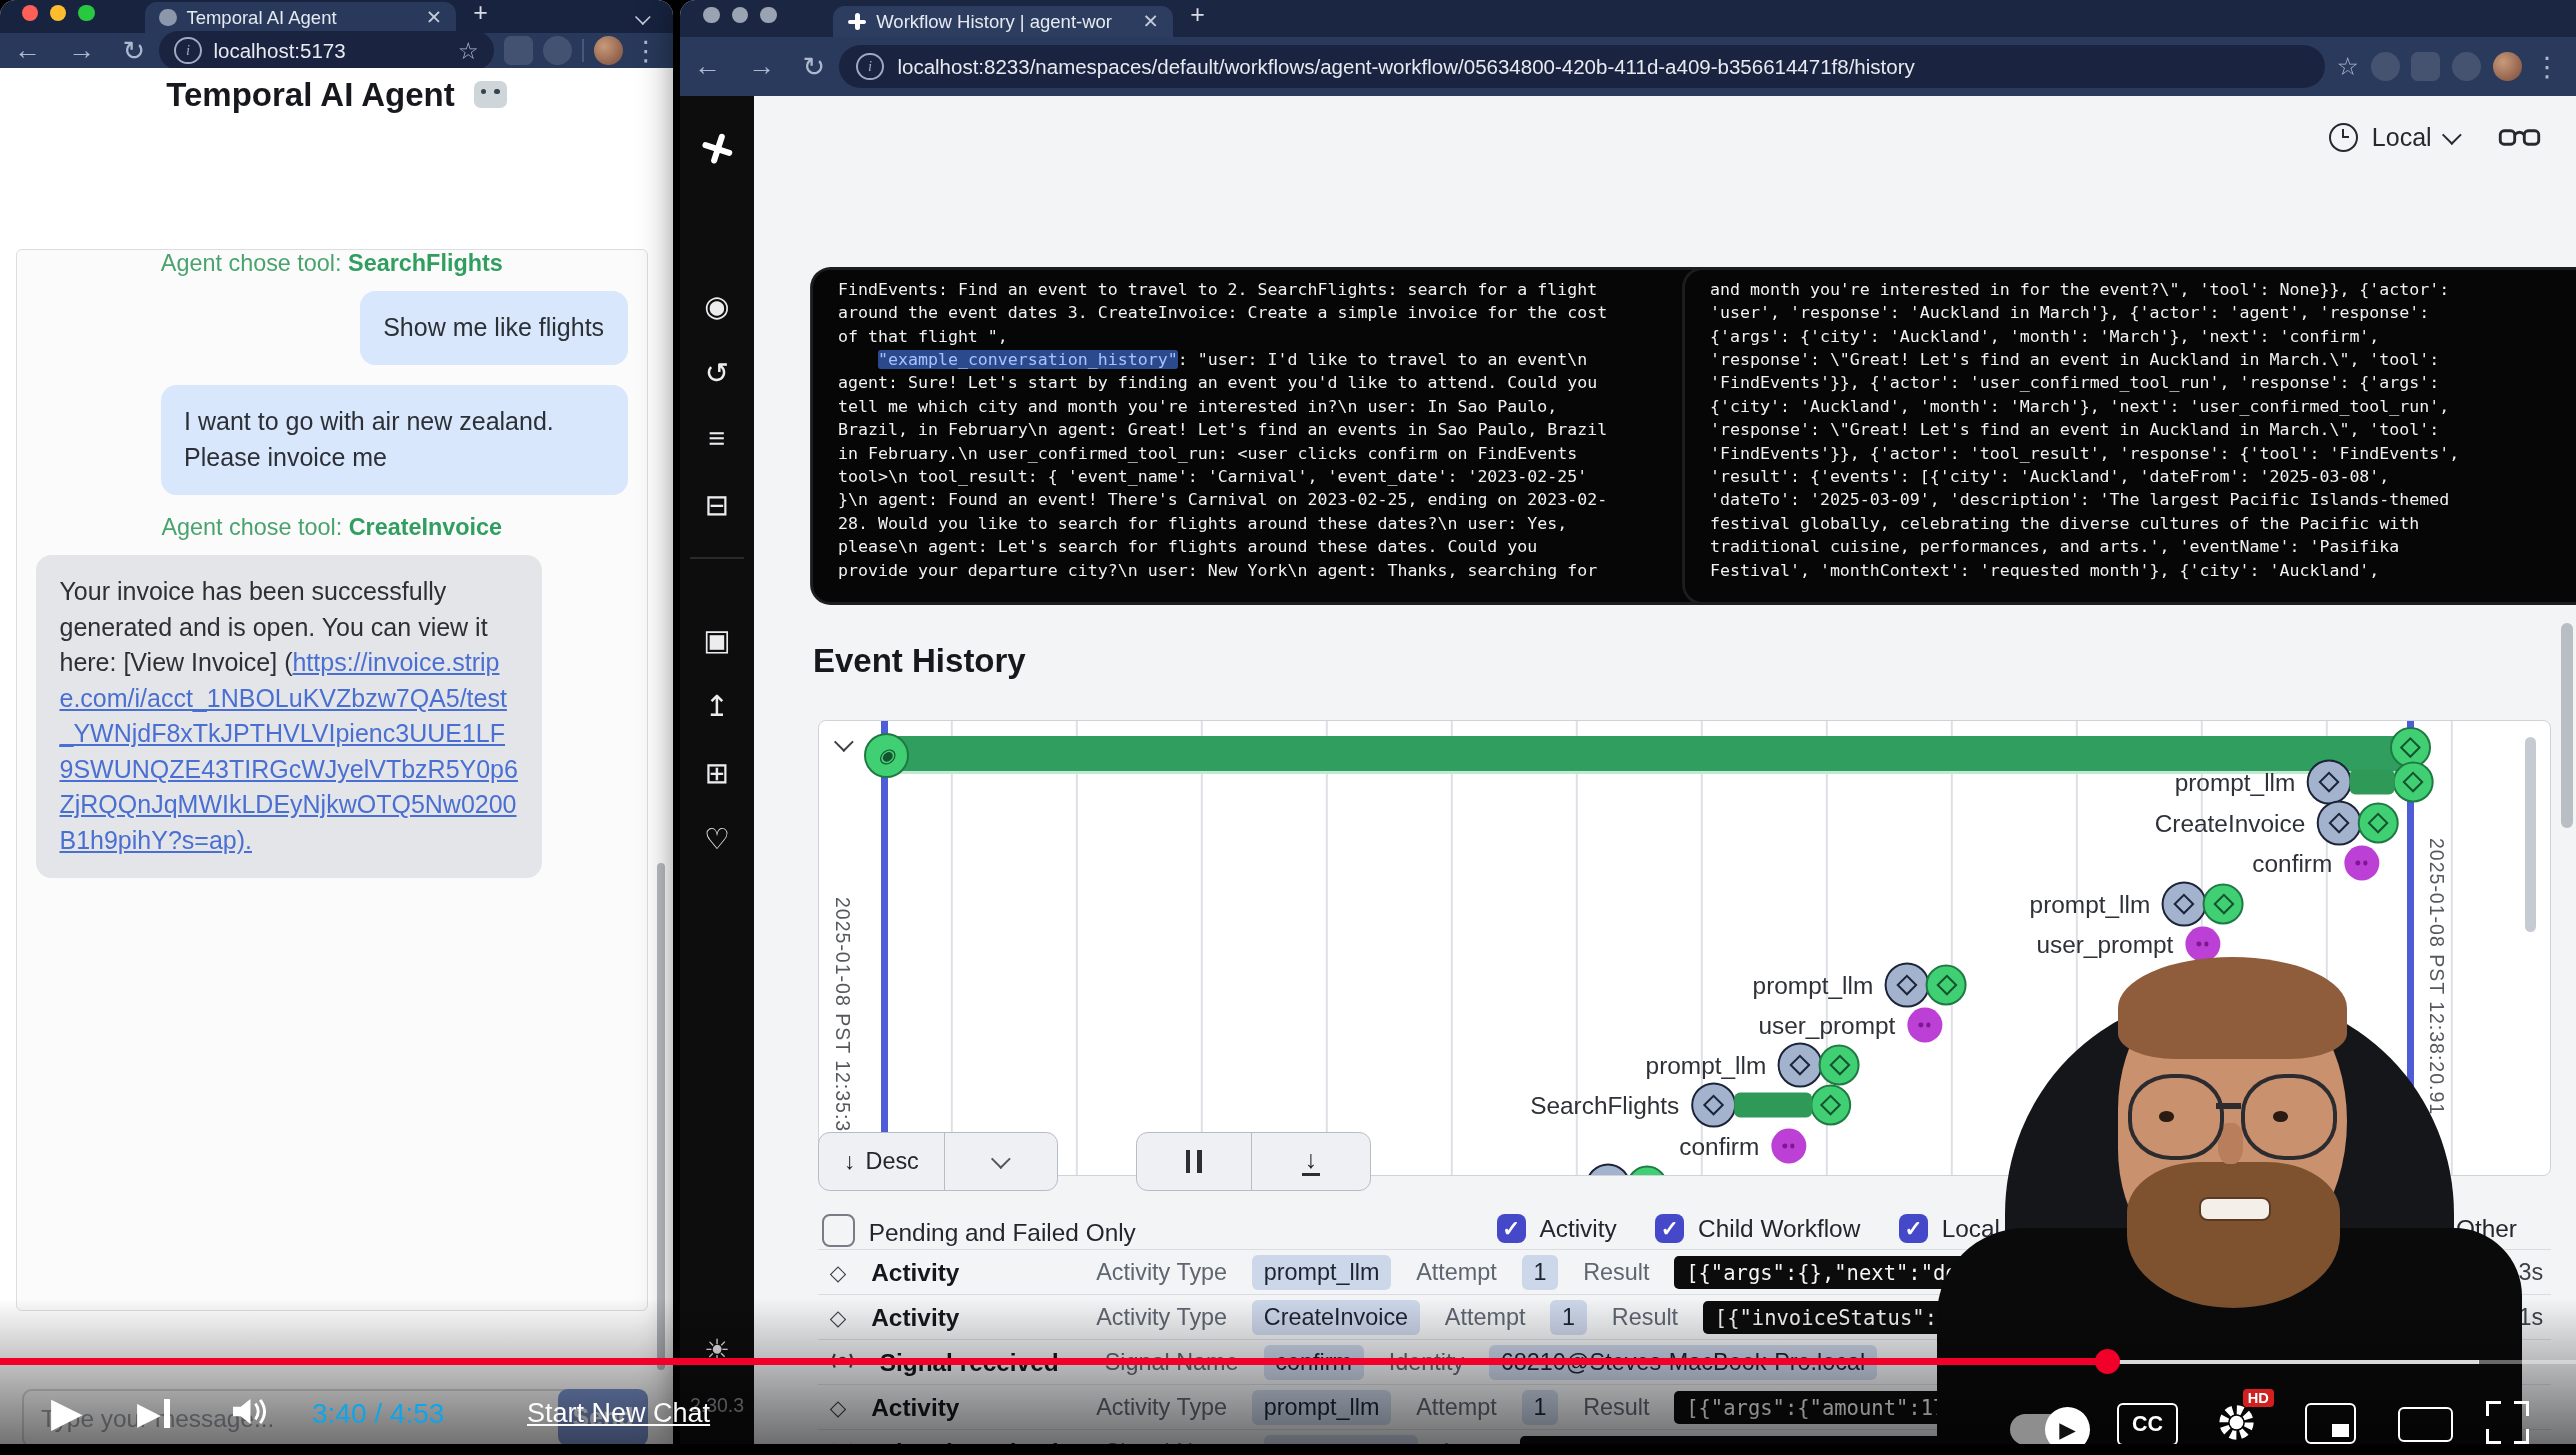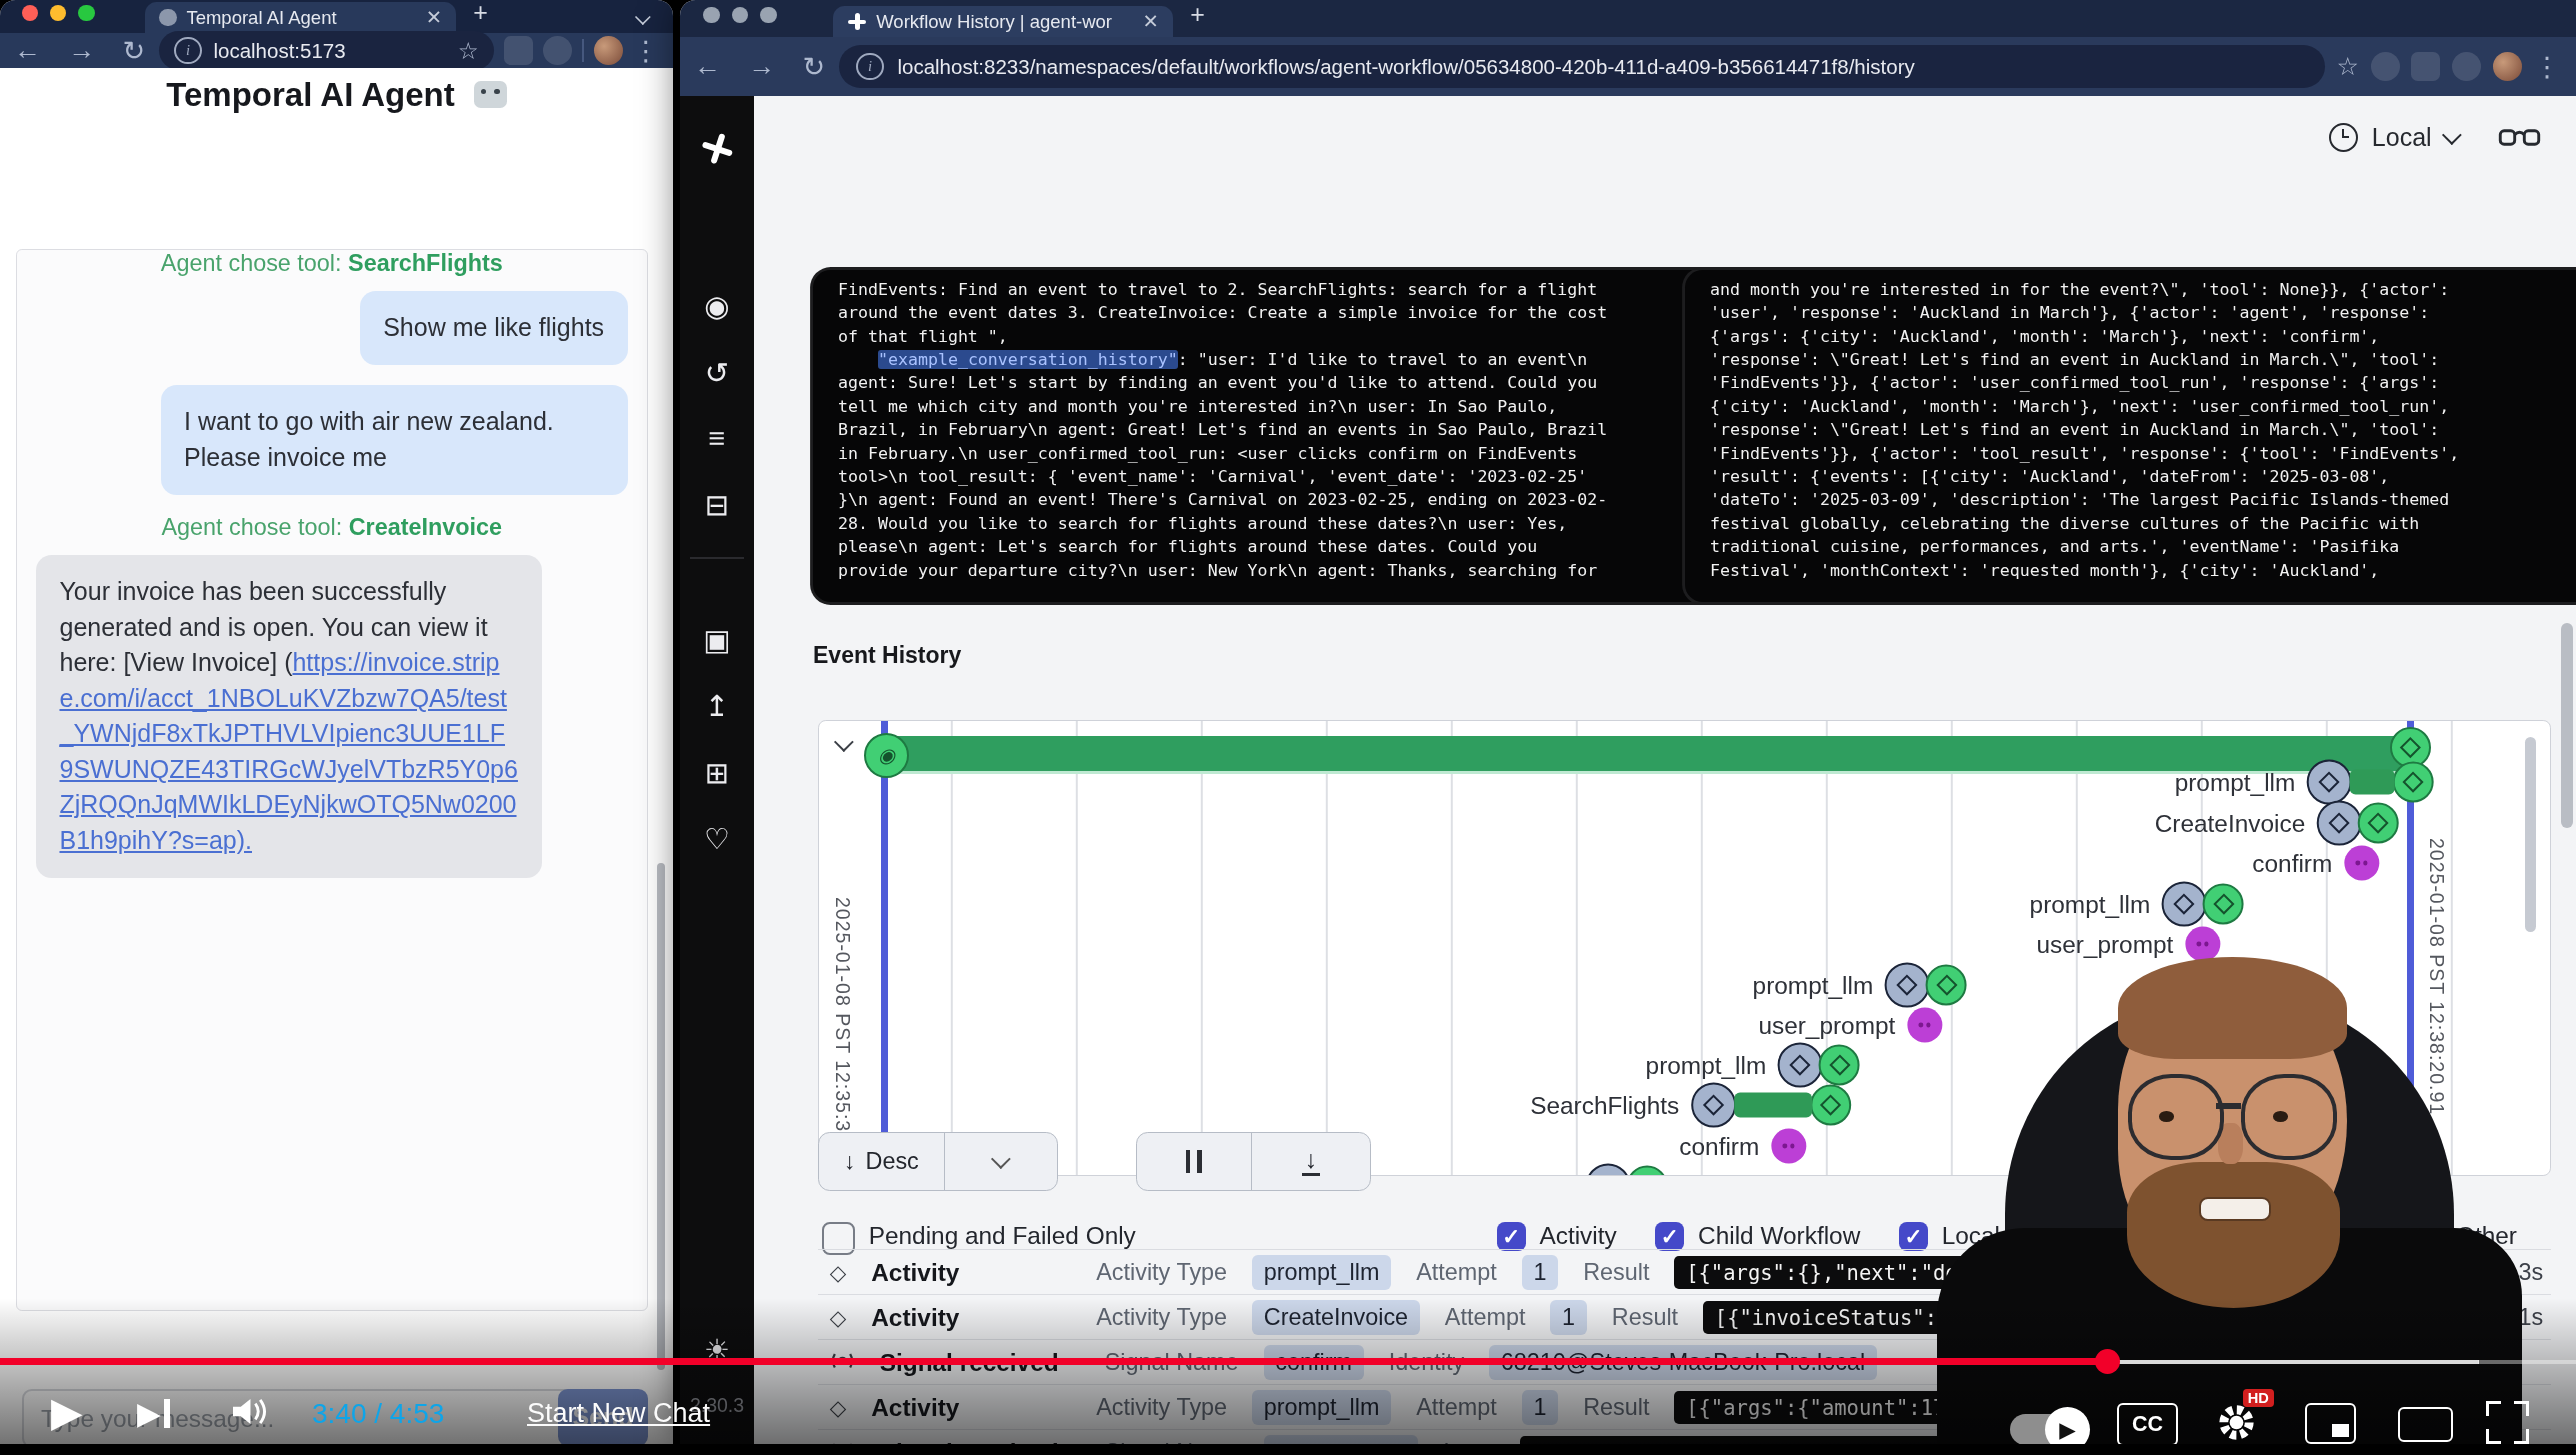--- a/index.html
+++ b/index.html
@@ -46,21 +46,21 @@
   .sqbtn{display:flex;align-items:center;justify-content:center;background:#fff;border:1px solid #c9cdd6;
          height:53px;width:55px;border-radius:0 9.8px 9.8px 0;border-left:none;color:#444;font-size:23.4px;}
   .chev{display:inline-block;width:11.7px;height:11.7px;border-right:2.9px solid #555;border-bottom:2.9px solid #555;
         transform:rotate(45deg);margin-top:-5.9px;}
   .codeblock{position:absolute;top:174px;width:1010px;height:332px;background:#060607;border-radius:17.6px;
              box-shadow:0 0 0 2.9px #1d1d1f;overflow:hidden;}
   .codeblock pre{margin:-5.9px 0 0 0;padding:13.7px 39px 13.7px 25px;font-family:"DejaVu Sans Mono",monospace;
                  font-size:16.6px;line-height:23.4px;color:#f2f2f2;white-space:pre;}
   .codehl{background:#2b4a8e;color:#a9c2ff;border-radius:2.9px;}
   .cbscroll{position:absolute;top:9.8px;bottom:9.8px;right:7.8px;width:9.8px;background:#f4f4f4;border-radius:4.9px;}
-  .evheading{position:absolute;font-size:23px;font-weight:700;color:#17181c;}
+  .evheading{position:absolute;font-size:33px;font-weight:700;color:#17181c;}
   .tlpanel{position:absolute;left:138px;top:624px;width:1731px;height:454px;background:#fff;
            border:1px solid #cfd2d9;border-radius:7.8px;overflow:hidden;
            background-image:repeating-linear-gradient(to right,transparent 0,transparent 123px,#dddfe4 123px,#dddfe4 125px);
            background-position:8.8px 0;}
   .bluev{position:absolute;top:0;bottom:0;width:6.8px;background:#4f5cd8;}
   .greenmain{position:absolute;left:65px;top:14.6px;height:35px;width:1529px;background:#2f9e5f;border-radius:3.9px;
              box-shadow:0 2.9px 0 #bfe9d2;}
   .ev{position:absolute;display:flex;align-items:center;gap:11.7px;transform:translate(-100%,-50%);}
   .evlabel{font-size:24.4px;color:#2e3138;white-space:nowrap;}
   .nodeg{width:41px;height:41px;border-radius:50%;background:#a4b3cd;border:2.9px solid #1b2438;
@@ -77,21 +77,21 @@
   .rotlab{position:absolute;writing-mode:vertical-rl;font-size:19.5px;color:#55585f;letter-spacing:1px;}
   .tlscroll{position:absolute;right:13.7px;top:15.6px;width:11.7px;height:195px;border-radius:5.9px;background:#c6cad2;}
   .seg{display:flex;border:1px solid #b6bcc6;border-radius:11.7px;overflow:hidden;height:57px;background:#e9ebf0;}
   .seg>div{display:flex;align-items:center;justify-content:center;font-size:23.4px;color:#23262d;
            padding:0 25px;border-right:1px solid #b6bcc6;}
   .seg>div:last-child{border-right:none;}
   .segsel{background:#a9bdd8;font-weight:700;}
   .cb{width:29px;height:29px;border-radius:7.8px;flex:0 0 auto;}
   .cbon{background:#4549c9;color:#fff;display:flex;align-items:center;justify-content:center;font-size:21.5px;font-weight:700;}
   .cboff{background:#f3f4f6;border:2px solid #777c86;}
-  .cbrow{display:flex;align-items:flex-start;gap:13.7px;font-size:24.4px;color:#23262d;margin-top:8px;}
+  .cbrow{display:flex;align-items:flex-end;gap:13.7px;font-size:24.4px;color:#23262d;}
   .trow{position:absolute;left:138px;right:25px;height:45px;border-top:1px solid #dadce1;display:flex;
         align-items:center;gap:25px;padding-left:11.7px;font-size:23.4px;color:#5f6672;}
   .trow .ttl{font-weight:700;color:#15171c;font-size:24.4px;width:200px;}
   .chip{background:#ccd7ea;border-radius:5.9px;padding:3.9px 11.7px;color:#1d2330;white-space:nowrap;}
   .codechip{background:#0c0c0d;color:#f5f5f5;border-radius:4.9px;padding:4.9px 11.7px;white-space:nowrap;
             overflow:hidden;font-family:"DejaVu Sans Mono",monospace;font-size:20.5px;max-width:634px;}
   .rlinks{position:absolute;right:90px;color:#3c4049;text-decoration:underline;font-size:23.4px;}
   .rdur{position:absolute;right:7.8px;display:flex;align-items:center;gap:7.8px;color:#3c4049;font-size:23.4px;}
   .mclock{width:21.5px;height:21.5px;border:2px solid #4a4e57;border-radius:50%;position:relative;}
   .mclock:after{content:"";position:absolute;left:8.8px;top:3.9px;width:2px;height:6.8px;background:#4a4e57;}

